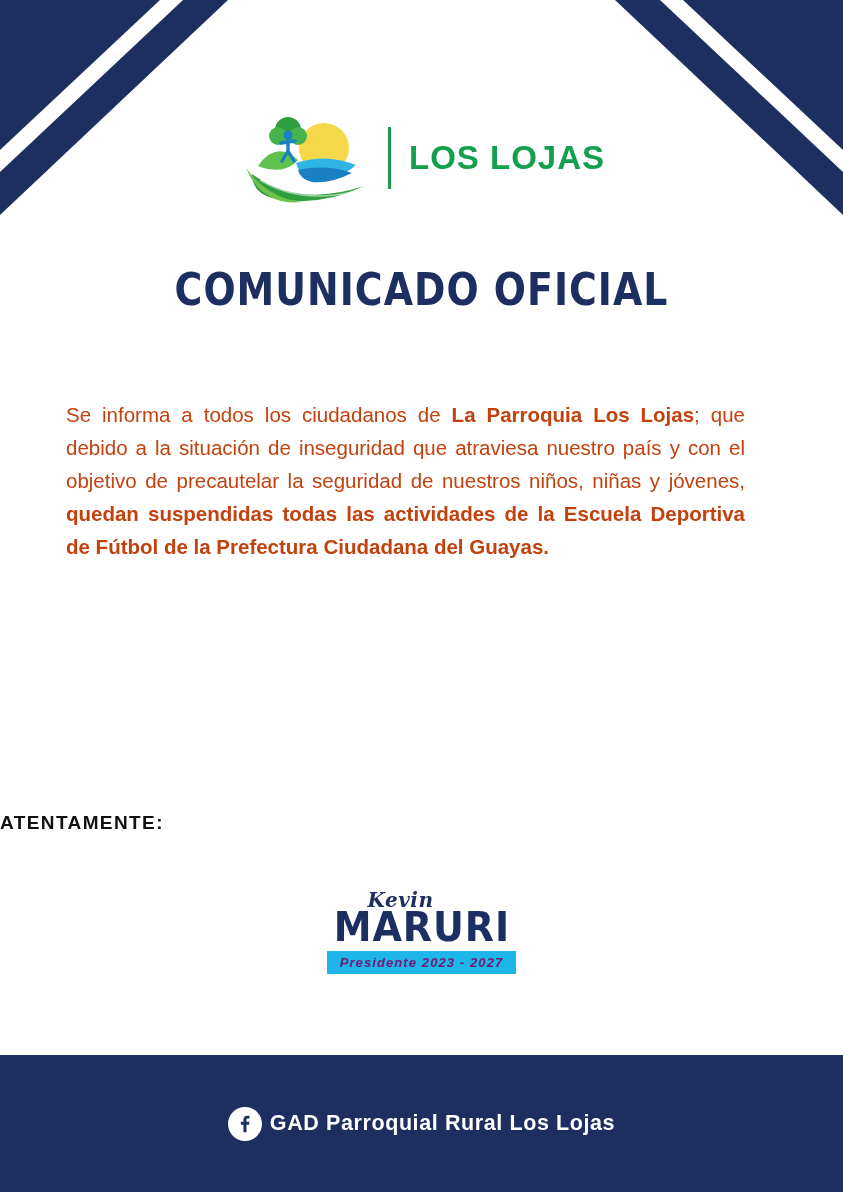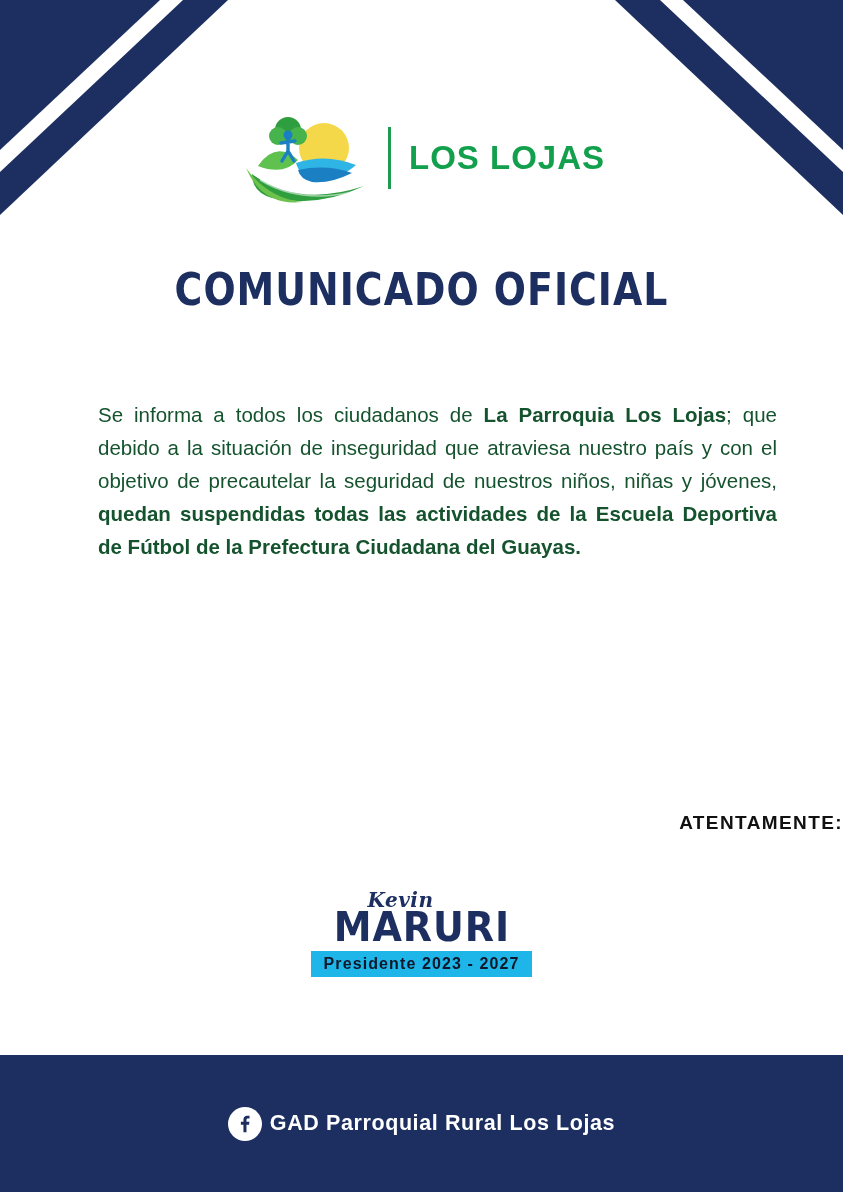--- a/index.html
+++ b/index.html
@@ -90,45 +90,45 @@
     font-weight: bold;
     font-size: 44px;
     letter-spacing: 1.2px;
     color: #1c2f60;
     transform: scaleX(0.86);
   }
 
   
   .body-block {
     position: absolute;
-    left: 98px;
+    left: 66px;
     width: 679px;
     top: 398px;
     font-size: 20.5px;
     line-height: 33px;
-    color: #14532d;
+    color: #c2410c;
     text-align: justify;
   }
   .body-block p {
     margin: 0 0 26px 0;
   }
   .body-block p:last-child {
     margin-bottom: 0;
   }
   .b {
     font-weight: bold;
   }
 
   
   .atentamente {
     position: absolute;
     top: 812px;
     left: 0;
     width: 843px;
-    text-align: right;
+    text-align: left;
     font-size: 19px;
     font-weight: bold;
     letter-spacing: 1.4px;
     color: #111111;
   }
 
   
   .signature {
     position: absolute;
     top: 890px;
@@ -154,25 +154,26 @@
     font-size: 40px;
     font-weight: bold;
     color: #1c2f60;
     letter-spacing: 1px;
     line-height: 1.05;
     transform: scaleX(0.95);
   }
   .sig-badge {
     margin-top: 3px;
     background: #1eb5e8;
-    color: #0f172a;
-    font-size: 16px;
+    color: #701a75;
+    font-size: 13px;
     font-weight: bold;
     letter-spacing: 1.1px;
     padding: 4px 13px 4px 13px;
+    font-style: italic;
   }
 
   
   .footer {
     position: absolute;
     left: 0;
     bottom: 0;
     width: 843px;
     height: 137px;
     background: #1c2f60;

